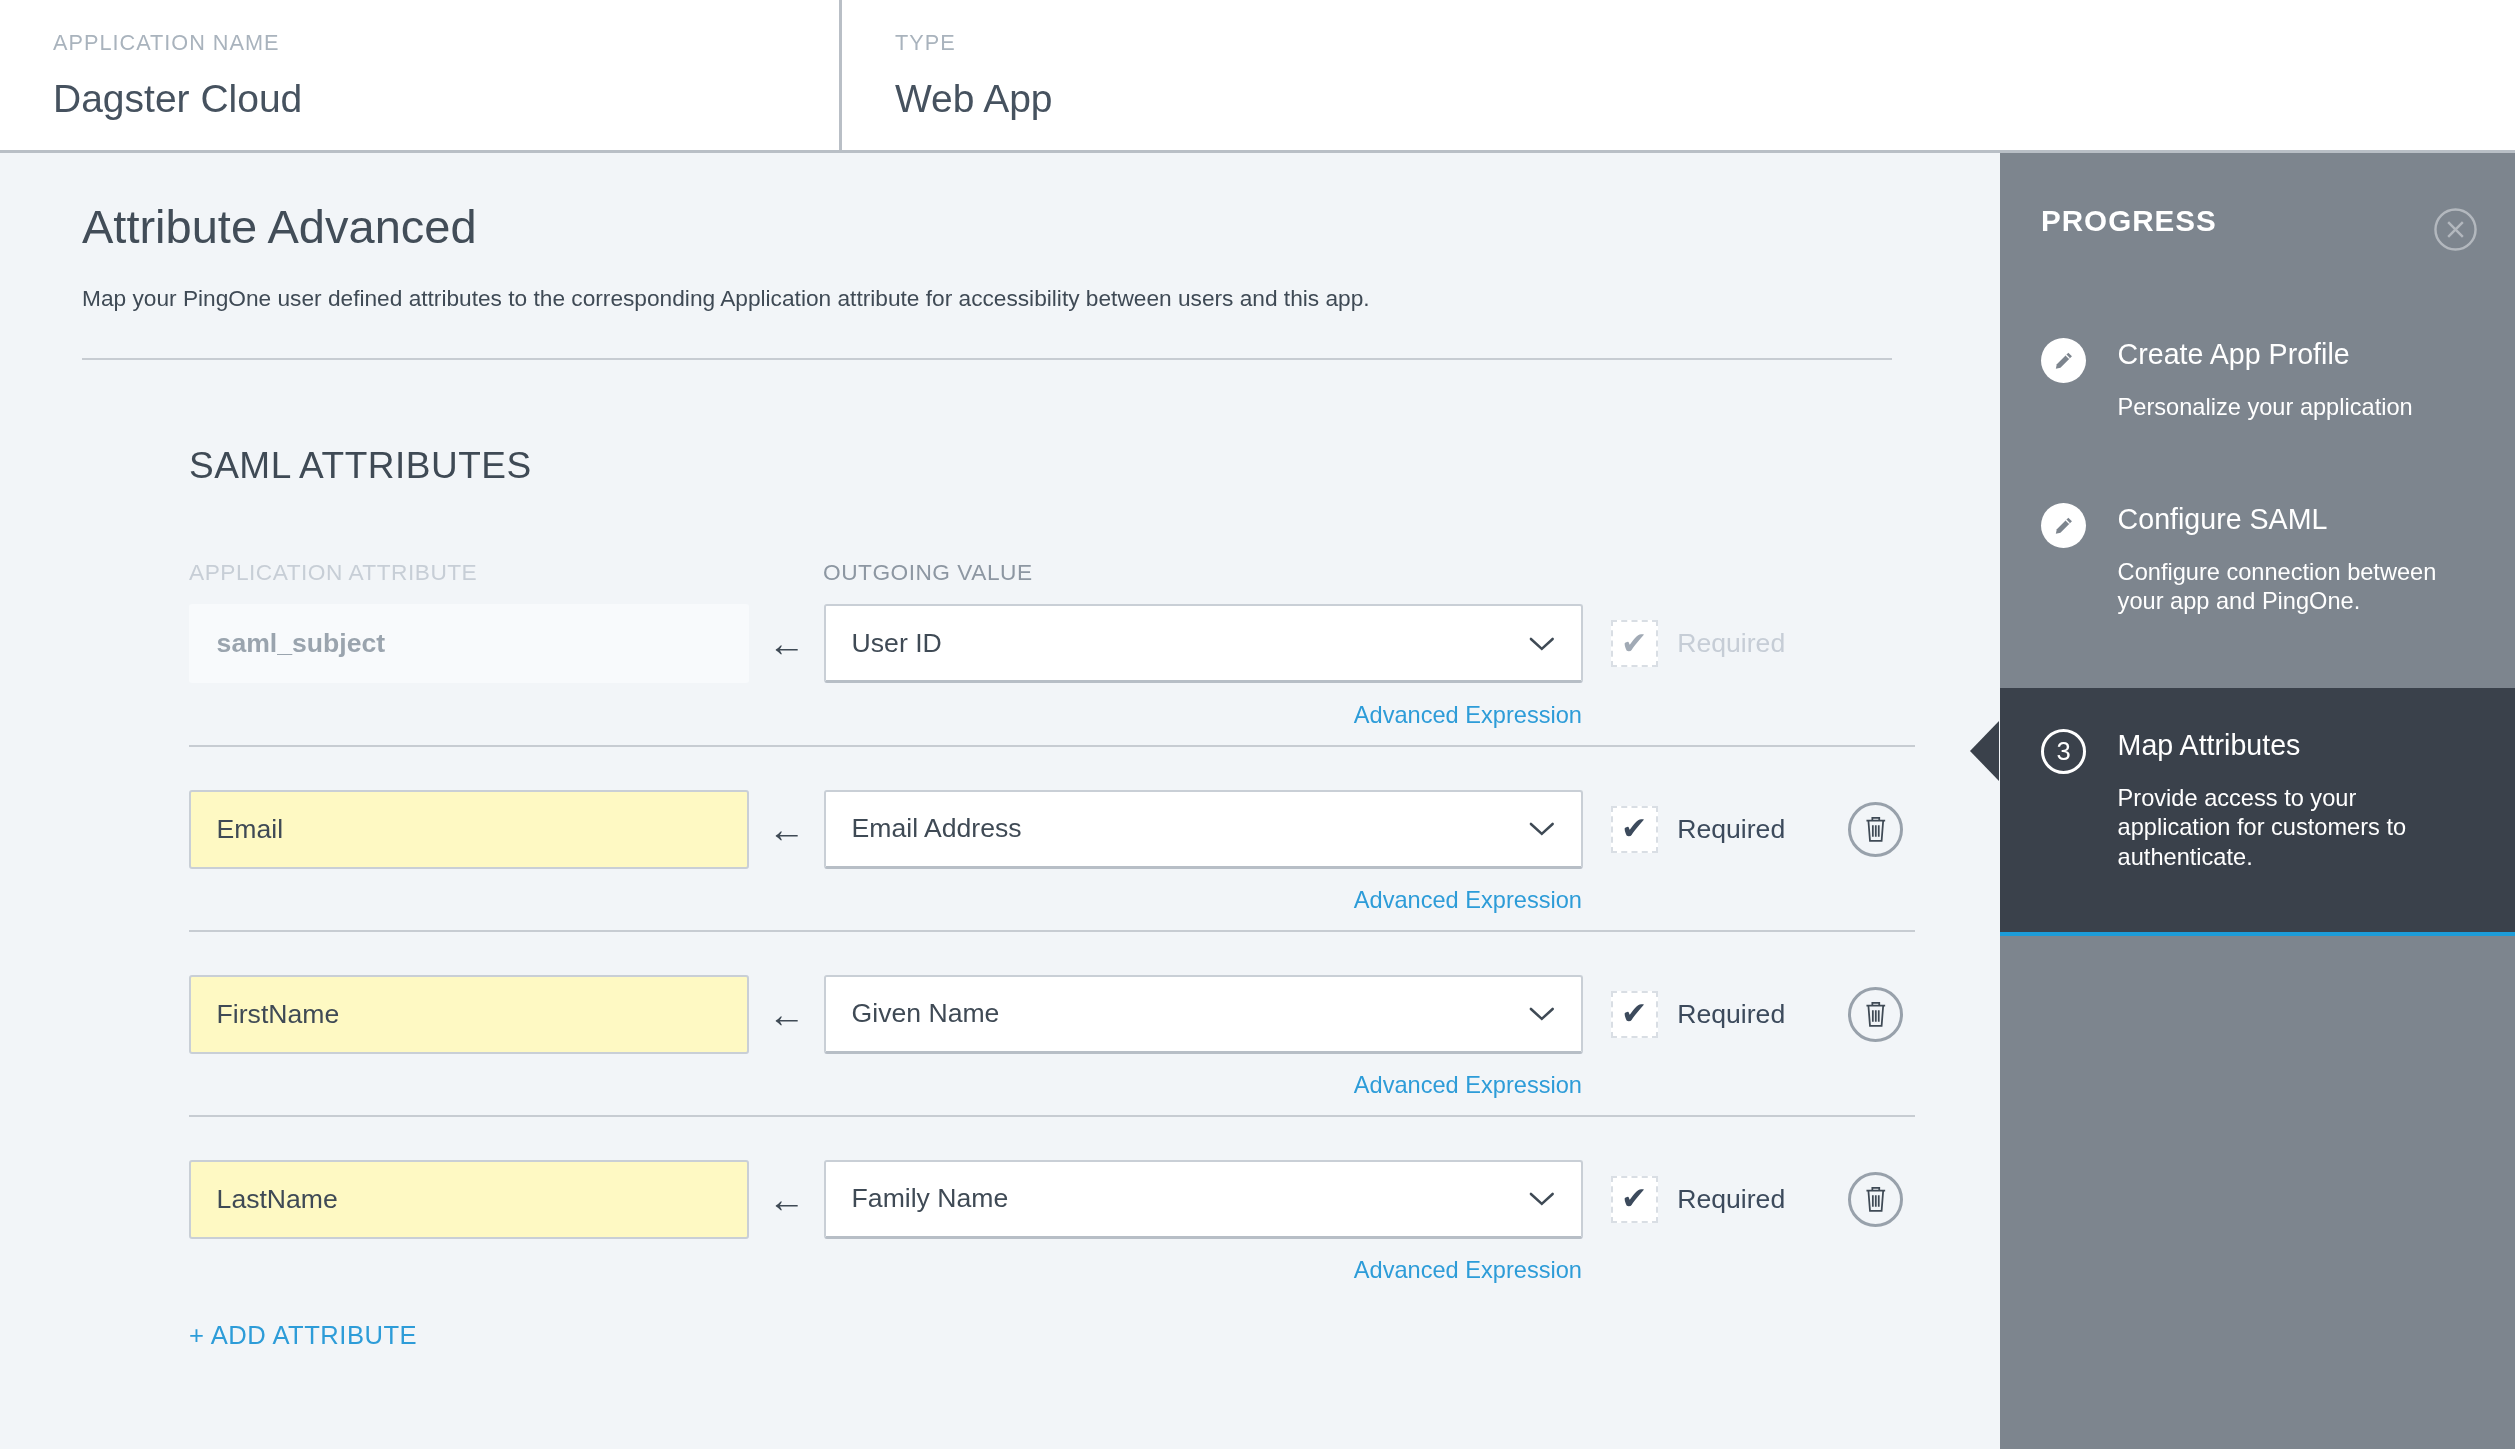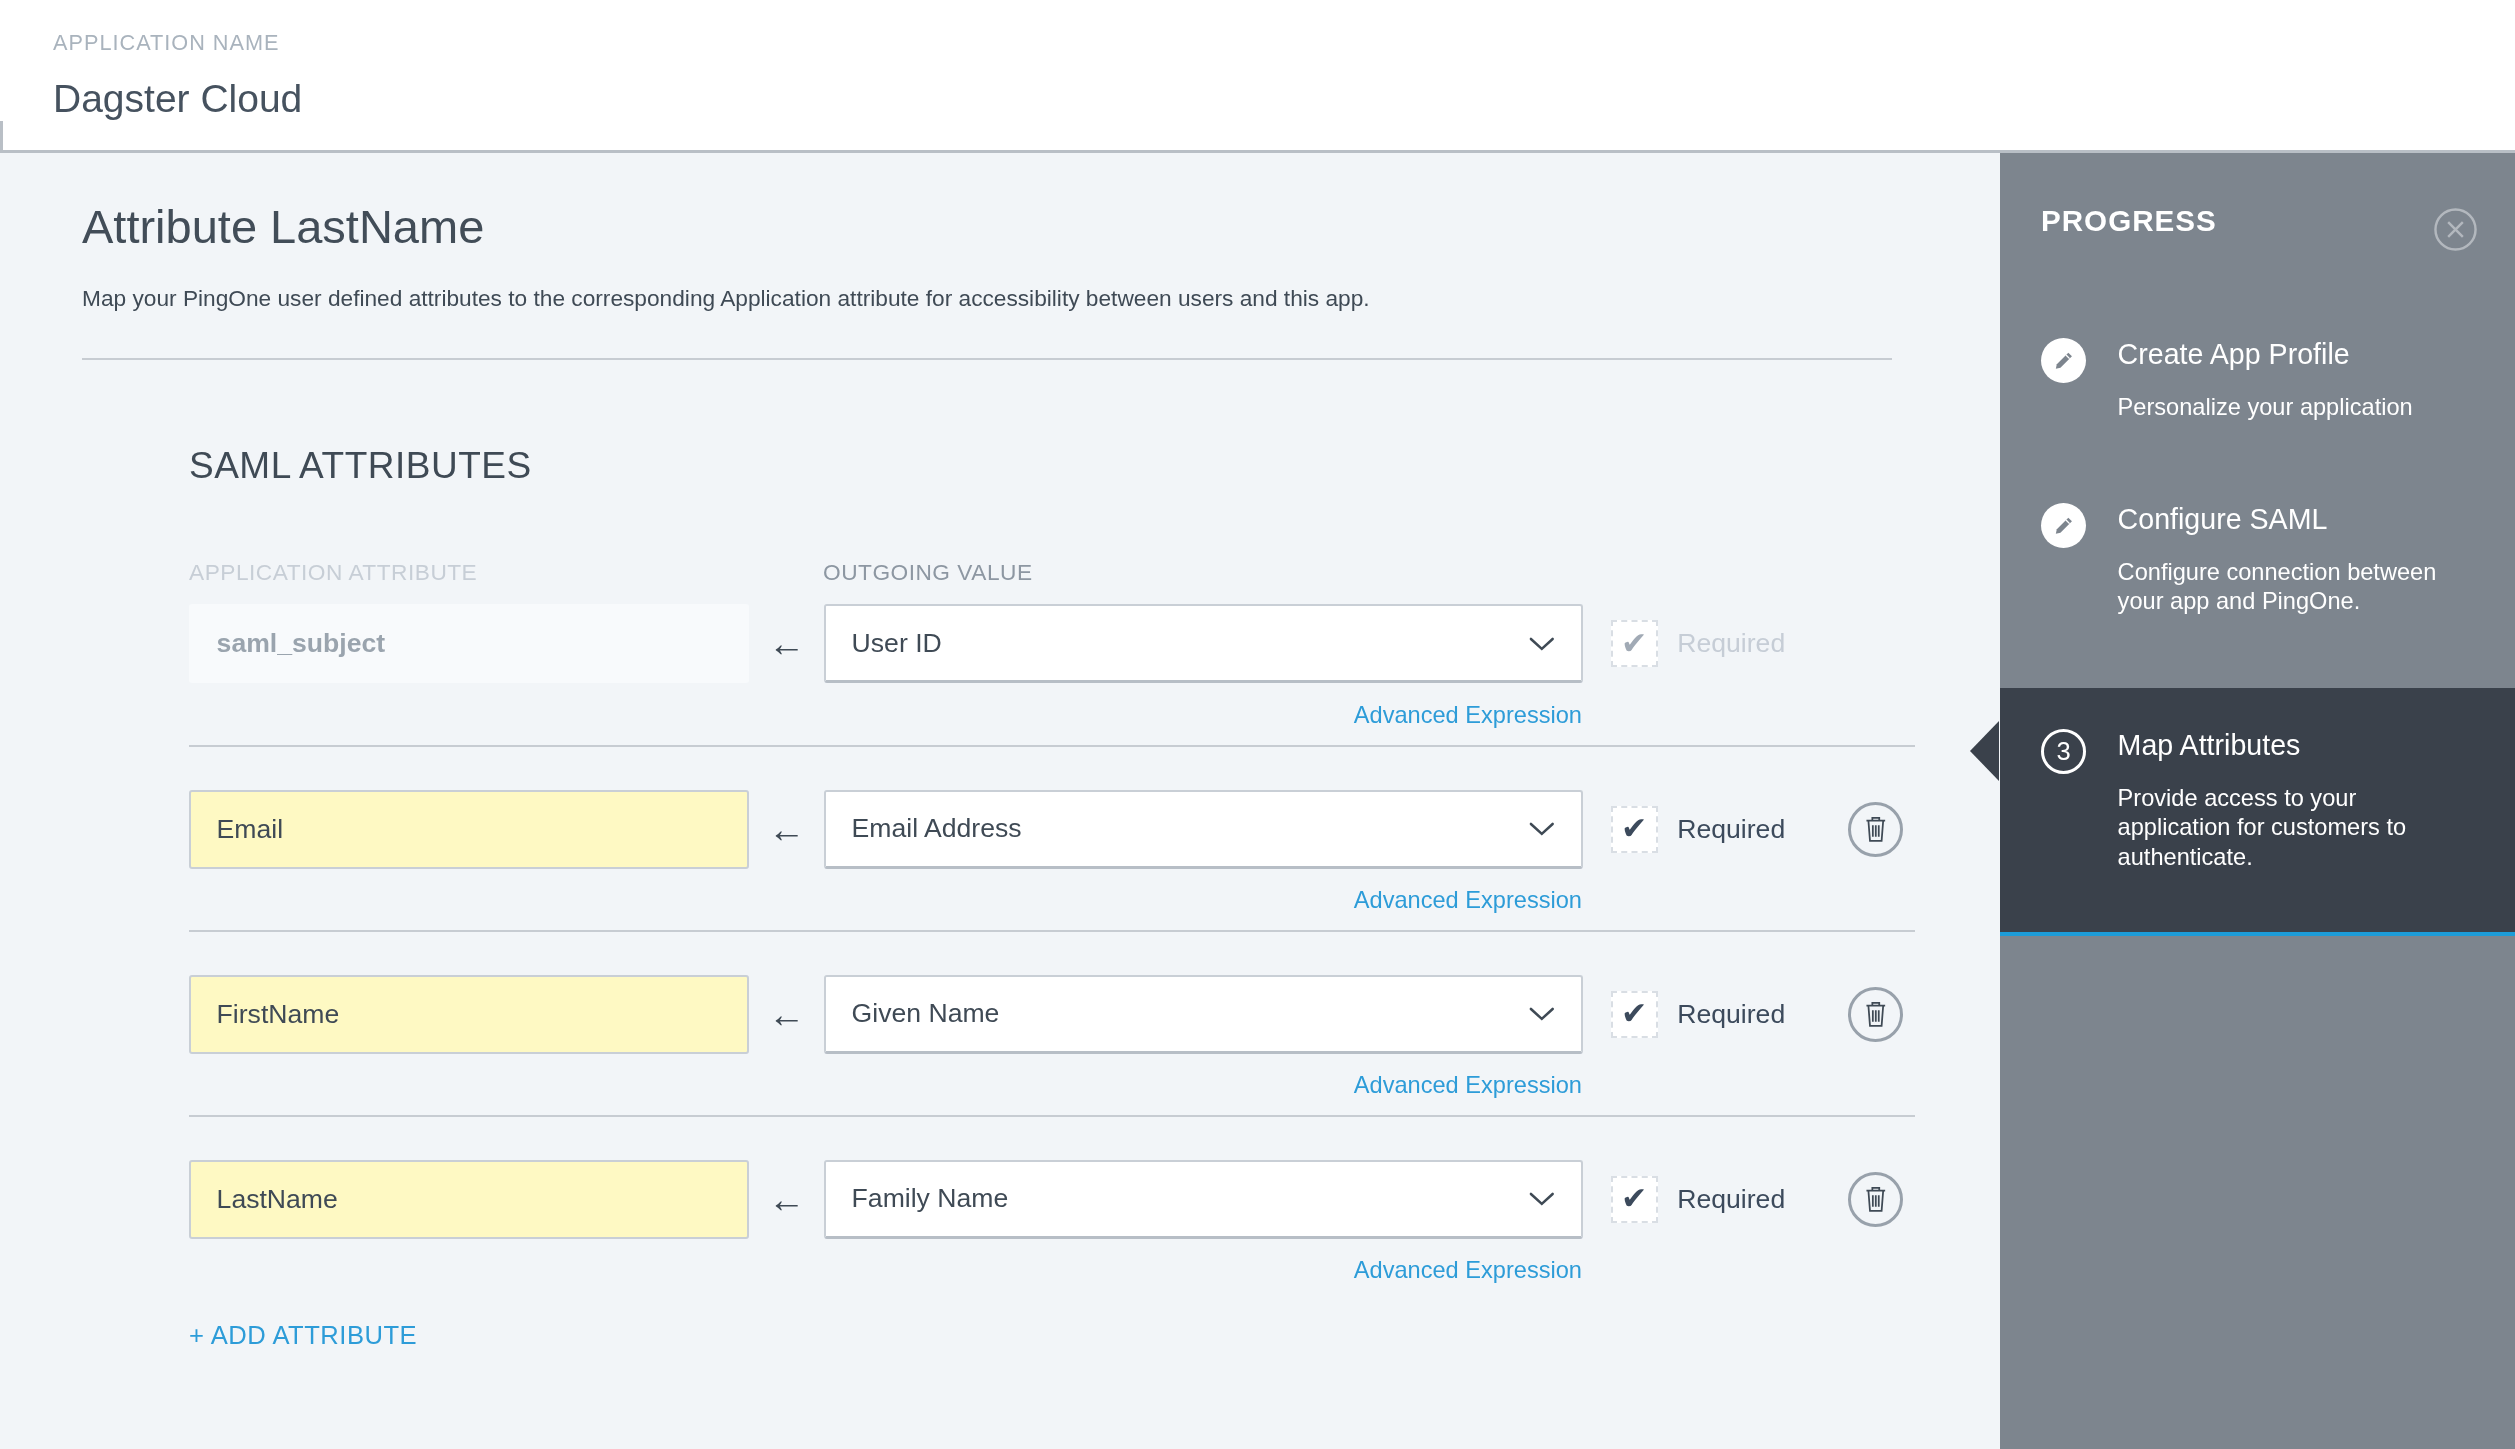--- a/index.html
+++ b/index.html
@@ -1,21 +1,21 @@
 <!DOCTYPE html>
 <html><head>
 <meta charset="utf-8">
 <style>
   * { margin:0; padding:0; box-sizing:border-box; }
   html,body { width:2516px; height:1449px; overflow:hidden;
     font-family:"Liberation Sans", sans-serif; background:#f2f5f8; }
 
   
   .app-header { position:absolute; top:0; left:0; width:2516px; height:153px;
-    background:#ffffff; border-bottom:3px solid #b9bfc6; display:flex;flex-direction:column; }
+    background:#ffffff; border-bottom:3px solid #b9bfc6; display:flex; }
   .hcol { padding:29.6px 0 0 53px; height:100%; }
   .hcol.c1 { width:839px; }
   .hcol.c2 { width:838px; border-left:3px solid #b9bfc6; }
   .hcol.c3 { flex:1; border-left:3px solid #b9bfc6; }
   .hlabel { font-size:21.7px; letter-spacing:1px; color:#a9b3bd; }
   .hvalue { margin-top:21.7px; font-size:39px; font-weight:400; color:#46525f; }
 
   
   .main-panel { position:absolute; top:153px; left:0; width:2000px; height:1296px;
     background:#f2f5f8; padding:46px 0 0 82px; }
@@ -104,21 +104,21 @@
     <div class="hlabel">APPLICATION NAME</div>
     <div class="hvalue">Dagster Cloud</div>
   </div>
   <div class="hcol c2">
     <div class="hlabel">TYPE</div>
     <div class="hvalue">Web App</div>
   </div>
 </header>
 
 <main class="main-panel">
-  <h1 class="page-title">Attribute LastName</h1>
+  <h1 class="page-title">Attribute Advanced</h1>
   <p class="page-desc">Map your PingOne user defined attributes to the corresponding Application attribute for accessibility between users and this app.</p>
   <div class="main-divider"></div>
 
   <section class="saml-section">
     <h2 class="section-title">SAML ATTRIBUTES</h2>
 
     <div class="col-labels">
       <span class="l1">APPLICATION ATTRIBUTE</span>
       <span class="l2">OUTGOING VALUE</span>
     </div>

